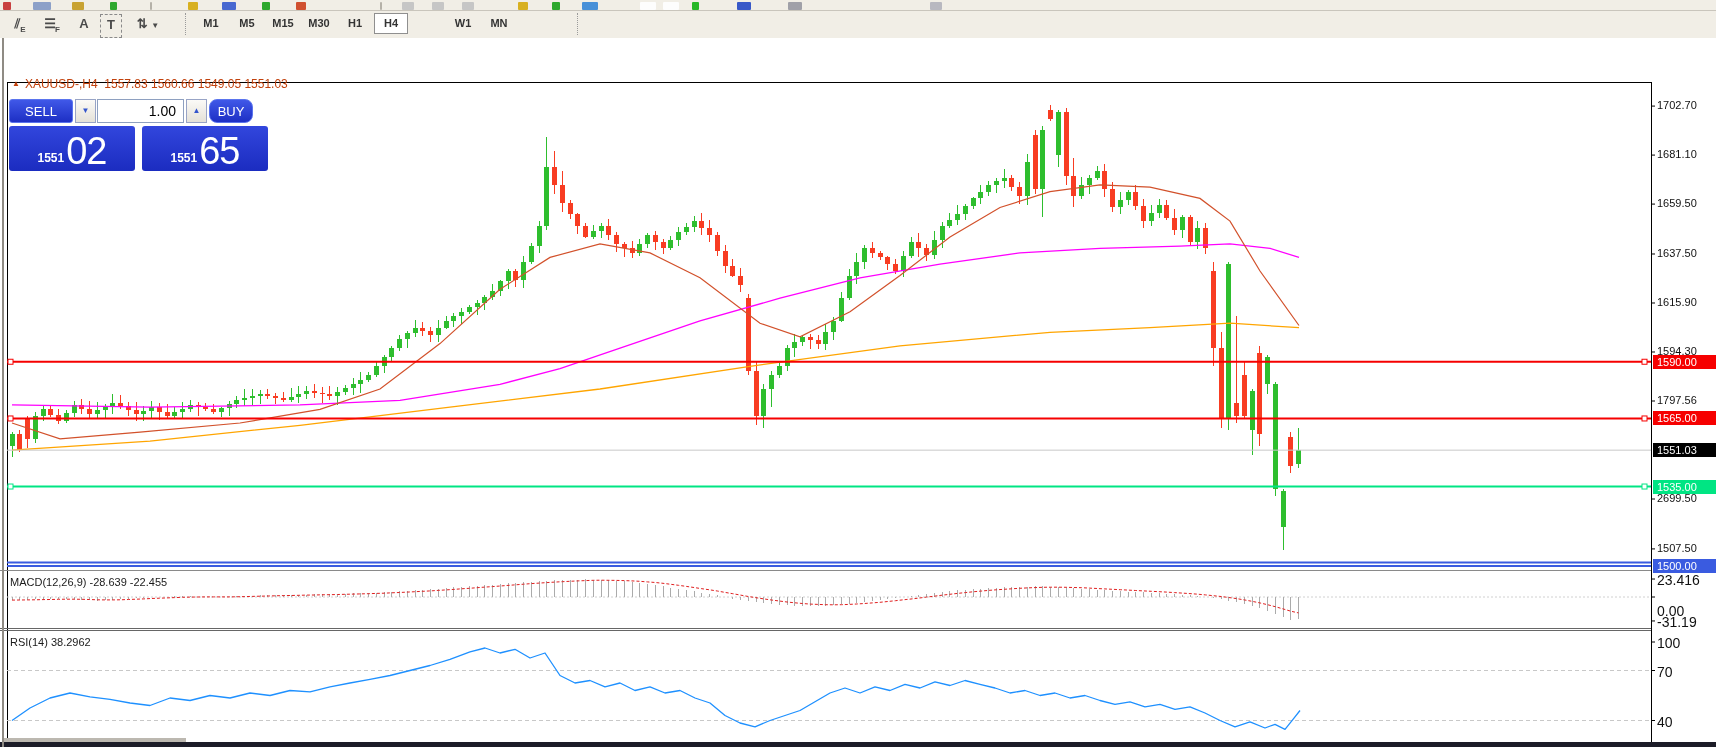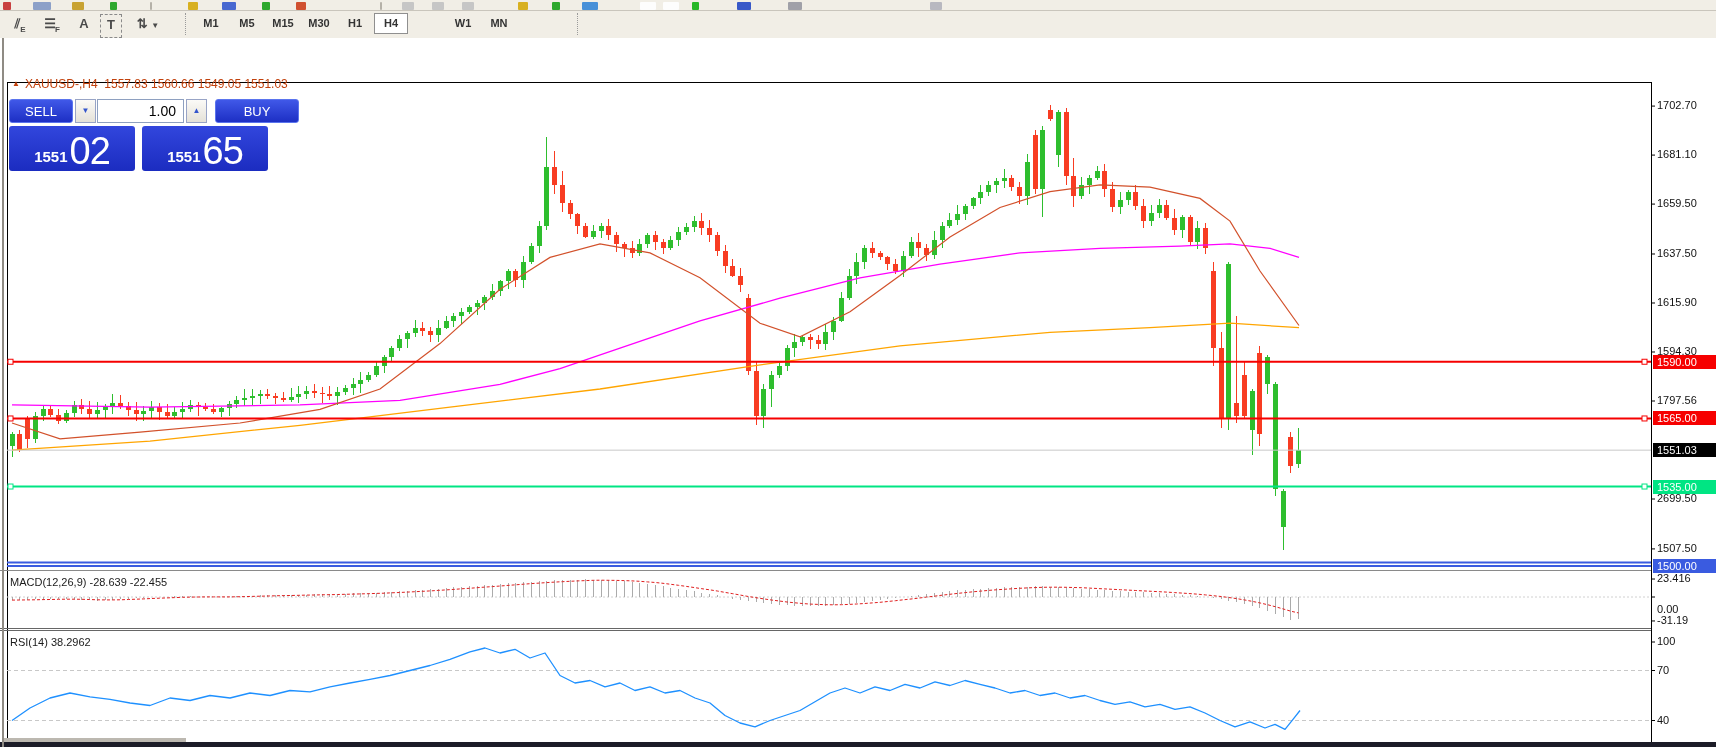--- a/index.html
+++ b/index.html
@@ -28,27 +28,27 @@
          text-align:center;line-height:24px;background:linear-gradient(#4058e8,#1d2fc4);
          border:1px solid #5a74ee;box-sizing:border-box;}
   .spin{position:absolute;top:0;width:21px;height:24px;background:linear-gradient(#fbfaf7,#e4e1d8);
         border:1px solid #98a4c6;box-sizing:border-box;text-align:center;line-height:22px;
         color:#3355cc;font-size:8px;}
   #vol{position:absolute;left:88px;top:0;width:87px;height:24px;border:1px solid #8ea0c0;
        box-sizing:border-box;text-align:right;padding-right:7px;font-size:14px;
        font-family:"Liberation Sans",sans-serif;}
   .bigpx{position:absolute;top:27px;width:126px;height:45px;background:linear-gradient(#3246dd,#1b2cc0);
          border-radius:3px;color:#fff;display:flex;align-items:flex-end;justify-content:center;}
-  .bigpx .sm{font-size:15px;font-weight:bold;margin:0 2px 6px 0;}
+  .bigpx .sm{font-size:12px;font-weight:bold;margin:0 2px 6px 0;}
   .bigpx .lg{font-size:38px;line-height:40px;letter-spacing:-1px;}
   
   .ptick{position:absolute;left:1657px;width:58px;font-size:11px;color:#111;}
   .pbox{position:absolute;left:1653px;width:59px;height:14px;line-height:14px;font-size:11px;
         color:#fff;padding-left:4px;}
-  .itick{position:absolute;left:1657px;width:58px;font-size:11px;color:#111;}
+  .itick{position:absolute;left:1657px;width:58px;font-size:14px;color:#111;}
   .indlabel{position:absolute;font-size:11px;color:#1a1a1a;}
   #hscroll-thumb{position:absolute;left:2px;top:738px;width:184px;height:4px;background:#bcb8b0;}
   #botband{position:absolute;left:0;top:742px;width:1716px;height:5px;background:#1c1c28;}
 </style>
 </head>
 <body>
 
 <div id="app">
   <div id="tb1">
       <div class="blip" style="left: 3px; width: 8px; background: rgb(200, 64, 64);"></div>
@@ -998,21 +998,21 @@
 
     <div id="hdr">
       <span class="tri">▲</span><b>XAUUSD-,H4</b>&nbsp;&nbsp;<span>1557.83 1560.66 1549.05 1551.03</span>
     </div>
 
     <div id="ocp">
       <div class="ocbtn" style="left:0;width:64px;">SELL</div>
       <div class="spin" style="left:66px;">▼</div>
       <input id="vol" value="1.00" style="">
       <div class="spin" style="left:177px;">▲</div>
-      <div class="ocbtn" style="left:206px;width:84px;">BUY</div>
+      <div class="ocbtn" style="left:200px;width:44px;border-radius:8px;">BUY</div>
       <div class="bigpx" style="left:0;">
         <span class="sm">1551</span>
         <span class="lg">02</span>
       </div>
       <div class="bigpx" style="left:133px;">
         <span class="sm">1551</span>
         <span class="lg">65</span>
       </div>
     </div>
 

